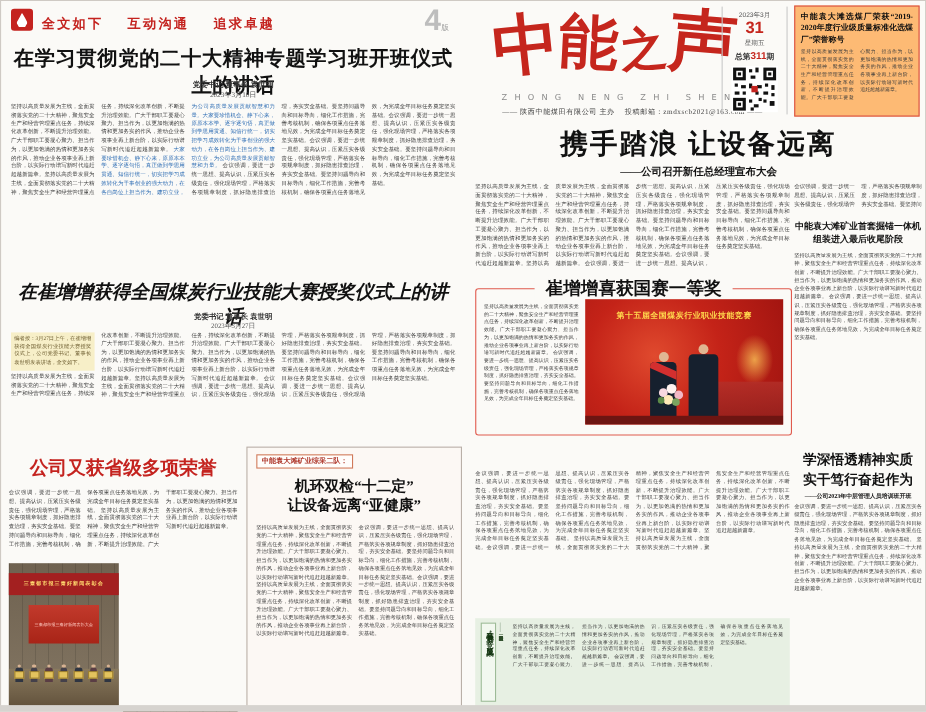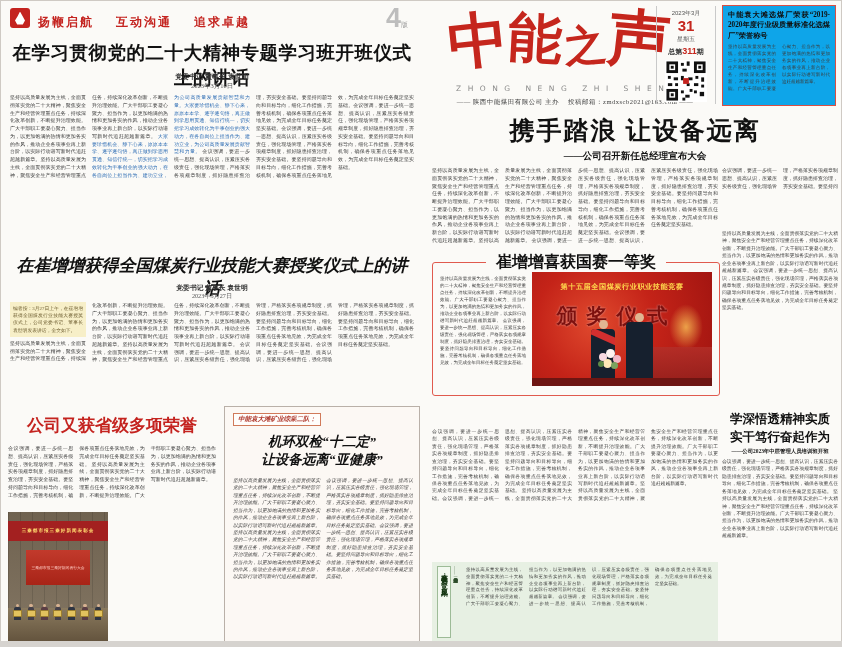--- a/index.html
+++ b/index.html
@@ -34,21 +34,21 @@
   .pinyin{font-family:"DejaVu Sans",sans-serif;font-size:7.5px;letter-spacing:6.5px;color:#8a8a8a;}
   .orgline{font-size:6.5px;color:#444;letter-spacing:.5px;white-space:nowrap;}
   .datebox{border-left:1px solid #c9c9c9;border-right:1px solid #c9c9c9;text-align:center;
            font-family:"Liberation Sans","DejaVu Sans",sans-serif;}
   .datebox .ym{font-size:6px;color:#555;margin-top:3px;}
   .datebox .day{font-size:15px;font-weight:bold;color:#c5261d;line-height:1.1;}
   .datebox .wk{font-size:6px;color:#555;}
   .datebox .iss{font-size:7px;color:#333;font-weight:bold;margin-top:2px;}
   .datebox .iss b{color:#c5261d;font-size:9px;}
 
-  .redbox{border:1.5px solid #d94f44;background:#0ea5e9;padding:4px 5px;box-sizing:border-box;}
+  .redbox{border:1.5px solid #d94f44;background:#fdba74;padding:4px 5px;box-sizing:border-box;}
   .redbox .bh{font-size:7.2px;line-height:1.45;font-weight:bold;color:#101010;text-align:justify;}
 
   
   .awardbox{border:1.5px solid #e05a4e;border-radius:3px;}
   .award-hl{background:#fbfaf7;padding:0 10px;white-space:nowrap;}
 
   
   .note{display:block;background:#f7efc8;color:#6b5b2e;font-size:4.8px;line-height:1.5;padding:3px;margin-bottom:3px;text-align:justify;}
 
   
@@ -99,21 +99,21 @@
 <body>
 
 <div class="page">
 
   <div class="abs" style="left:10px;top:8px;">
     <div class="logo">
         <div class="flame"></div>
       </div>
   </div>
   <div class="abs slogan" style="left:38px;top:12px;">
-    <span>扬鞭启航</span><span>互动沟通</span><span>追求卓越</span>
+    <span>全文如下</span><span>互动沟通</span><span>追求卓越</span>
   </div>
   <div class="abs pagenum" style="left:386px;top:5px;">
     <span>4</span><small>版</small>
   </div>
 
   <div class="abs hl ctr" style="left:10px;top:40px;width:404px;font-size:18.5px;letter-spacing:.5px;">在学习贯彻党的二十大精神专题学习班开班仪式上的讲话</div>
   <div class="abs ctr" style="left:10px;top:72px;width:404px;font-size:7px;font-weight:bold;color:#333;">党委书记 董事长 袁世明</div>
   <div class="abs ctr" style="left:10px;top:82px;width:404px;font-size:6.5px;color:#555;">2023年3月10日</div>
   <div class="abs body-txt cols5" style="left:10px;top:94px;width:404px;height:150px;">
     <span>坚持以高质量发展为主线，全面贯彻落实党的二十大精神，聚焦安全生产和经营管理重点任务，持续深化改革创新，不断提升治理效能。广大干部职工要凝心聚力、担当作为，以更加饱满的热情和更加务实的作风，推动企业各项事业再上新台阶，以实际行动谱写新时代追赶超越新篇章。坚持以高质量发展为主线，全面贯彻落实党的二十大精神，聚焦安全生产和经营管理重点任务，持续深化改革创新，不断提升治理效能。广大干部职工要凝心聚力、担当作为，以更加饱满的热情和更加务实的作风，推动企业各项事业再上新台阶，以实际行动谱写新时代追赶超越新篇章。</span>
@@ -180,21 +180,21 @@
           <div class="torso"></div>
           <div class="plaque"></div>
         </div>
       </div>
   </div>
   <div class="abs photo" style="left:112px;top:512px;width:104px;height:130px;">
     <div class="panels"></div>
 
   </div>
 
-  <div class="abs panelbox" style="left:224px;top:406px;width:196px;height:238px;font-style:italic;">
+  <div class="abs panelbox" style="left:224px;top:406px;width:196px;height:238px;">
     <div class="tagbox" style="position:absolute;left:8px;top:6px;">中能袁大滩矿业综采二队：</div>
     <div class="hl ctr" style="position:absolute;left:0;top:26px;width:100%;font-size:13.5px;line-height:1.35;">
       <div>机环双检“十二定”</div>
       <div>让设备远离“亚健康”</div>
     </div>
     <div class="body-txt cols2" style="position:absolute;left:8px;top:70px;width:180px;height:160px;font-size:4.8px;">
       <span>坚持以高质量发展为主线，全面贯彻落实党的二十大精神，聚焦安全生产和经营管理重点任务，持续深化改革创新，不断提升治理效能。广大干部职工要凝心聚力、担当作为，以更加饱满的热情和更加务实的作风，推动企业各项事业再上新台阶，以实际行动谱写新时代追赶超越新篇章。坚持以高质量发展为主线，全面贯彻落实党的二十大精神，聚焦安全生产和经营管理重点任务，持续深化改革创新，不断提升治理效能。广大干部职工要凝心聚力、担当作为，以更加饱满的热情和更加务实的作风，推动企业各项事业再上新台阶，以实际行动谱写新时代追赶超越新篇章。</span>
       <span>会议强调，要进一步统一思想、提高认识，压紧压实各级责任，强化现场管理，严格落实各项规章制度，抓好隐患排查治理，夯实安全基础。要坚持问题导向和目标导向，细化工作措施，完善考核机制，确保各项重点任务落地见效，为完成全年目标任务奠定坚实基础。会议强调，要进一步统一思想、提高认识，压紧压实各级责任，强化现场管理，严格落实各项规章制度，抓好隐患排查治理，夯实安全基础。要坚持问题导向和目标导向，细化工作措施，完善考核机制，确保各项重点任务落地见效，为完成全年目标任务奠定坚实基础。</span>
     </div>
   </div>
@@ -274,21 +274,20 @@
   <div class="abs awardbox" style="left:432px;top:262px;width:286px;height:132px;">
     <div class="award-hl hl" style="position:absolute;left:50%;top:-11px;transform:translateX(-50%);font-size:16px;">崔增增喜获国赛一等奖</div>
     <div class="body-txt" style="position:absolute;left:7px;top:13px;width:86px;height:112px;font-size:4.5px;">
       <span>坚持以高质量发展为主线，全面贯彻落实党的二十大精神，聚焦安全生产和经营管理重点任务，持续深化改革创新，不断提升治理效能。广大干部职工要凝心聚力、担当作为，以更加饱满的热情和更加务实的作风，推动企业各项事业再上新台阶，以实际行动谱写新时代追赶超越新篇章。</span>
       <span>会议强调，要进一步统一思想、提高认识，压紧压实各级责任，强化现场管理，严格落实各项规章制度，抓好隐患排查治理，夯实安全基础。要坚持问题导向和目标导向，细化工作措施，完善考核机制，确保各项重点任务落地见效，为完成全年目标任务奠定坚实基础。</span>
     </div>
     <div class="awphoto" style="position:absolute;left:99px;top:9px;width:180px;height:114px;">
       <div class="aw-wheat"></div>
       <div class="aw-build"></div>
       <div class="aw-title">第十五届全国煤炭行业职业技能竞赛</div>
-      <div class="aw-big">颁奖仪式</div>
       <div class="fig left" style="left:33%;">
           <div class="fhead"></div>
           <div class="fbody"></div>
         </div>
       <div class="fig right" style="left:52%;">
           <div class="fhead"></div>
           <div class="fbody"></div>
         </div>
       <div class="bouquet">
         <i style="left:2px;top:6px;width:8px;height:8px;background:#f7d8e0;"></i>
@@ -311,26 +310,30 @@
     <div style="position:absolute;left:5px;top:4px;height:72px;display:flex;">
       <div class="vtitle">赛马选贤“竞”显风采</div>
       <div class="vsub">——公司开展一届期满中层管理人员竞聘上岗</div>
     </div>
     <div class="body-txt cols4" style="position:absolute;left:34px;top:5px;width:246px;height:70px;font-size:4.4px;">
       <span>坚持以高质量发展为主线，全面贯彻落实党的二十大精神，聚焦安全生产和经营管理重点任务，持续深化改革创新，不断提升治理效能。广大干部职工要凝心聚力、担当作为，以更加饱满的热情和更加务实的作风，推动企业各项事业再上新台阶，以实际行动谱写新时代追赶超越新篇章。</span>
       <span>会议强调，要进一步统一思想、提高认识，压紧压实各级责任，强化现场管理，严格落实各项规章制度，抓好隐患排查治理，夯实安全基础。要坚持问题导向和目标导向，细化工作措施，完善考核机制，确保各项重点任务落地见效，为完成全年目标任务奠定坚实基础。</span>
     </div>
   </div>
 
+  <div class="abs hl ctr" style="left:722px;top:200px;width:116px;font-size:8.2px;line-height:1.5;">
+    <div>中能袁大滩矿业首套掘锚一体机</div>
+    <div>组装进入最后收尾阶段</div>
+  </div>
   <div class="abs body-txt" style="left:722px;top:230px;width:116px;height:170px;font-size:4.8px;">
     <span>坚持以高质量发展为主线，全面贯彻落实党的二十大精神，聚焦安全生产和经营管理重点任务，持续深化改革创新，不断提升治理效能。广大干部职工要凝心聚力、担当作为，以更加饱满的热情和更加务实的作风，推动企业各项事业再上新台阶，以实际行动谱写新时代追赶超越新篇章。</span>
     <span>会议强调，要进一步统一思想、提高认识，压紧压实各级责任，强化现场管理，严格落实各项规章制度，抓好隐患排查治理，夯实安全基础。要坚持问题导向和目标导向，细化工作措施，完善考核机制，确保各项重点任务落地见效，为完成全年目标任务奠定坚实基础。</span>
   </div>
 
-  <div class="abs hl ctr" style="left:722px;top:410px;width:116px;font-size:12.5px;line-height:1.45;">
+  <div class="abs hl ctr" style="left:722px;top:410px;width:116px;font-size:12.5px;line-height:1.45;font-family:Liberation Mono, monospace;">
     <div>学深悟透精神实质</div>
     <div>实干笃行奋起作为</div>
   </div>
   <div class="abs hl ctr" style="left:722px;top:448px;width:116px;font-size:5.4px;">——公司2023年中层管理人员培训班开班</div>
   <div class="abs body-txt" style="left:722px;top:458px;width:116px;height:180px;font-size:4.8px;">
     <span>会议强调，要进一步统一思想、提高认识，压紧压实各级责任，强化现场管理，严格落实各项规章制度，抓好隐患排查治理，夯实安全基础。要坚持问题导向和目标导向，细化工作措施，完善考核机制，确保各项重点任务落地见效，为完成全年目标任务奠定坚实基础。</span>
     <span>坚持以高质量发展为主线，全面贯彻落实党的二十大精神，聚焦安全生产和经营管理重点任务，持续深化改革创新，不断提升治理效能。广大干部职工要凝心聚力、担当作为，以更加饱满的热情和更加务实的作风，推动企业各项事业再上新台阶，以实际行动谱写新时代追赶超越新篇章。</span>
   </div>
 
   <div class="abs" style="left:0;top:641px;width:842px;height:6px;background:#d6d3cf;"></div>

